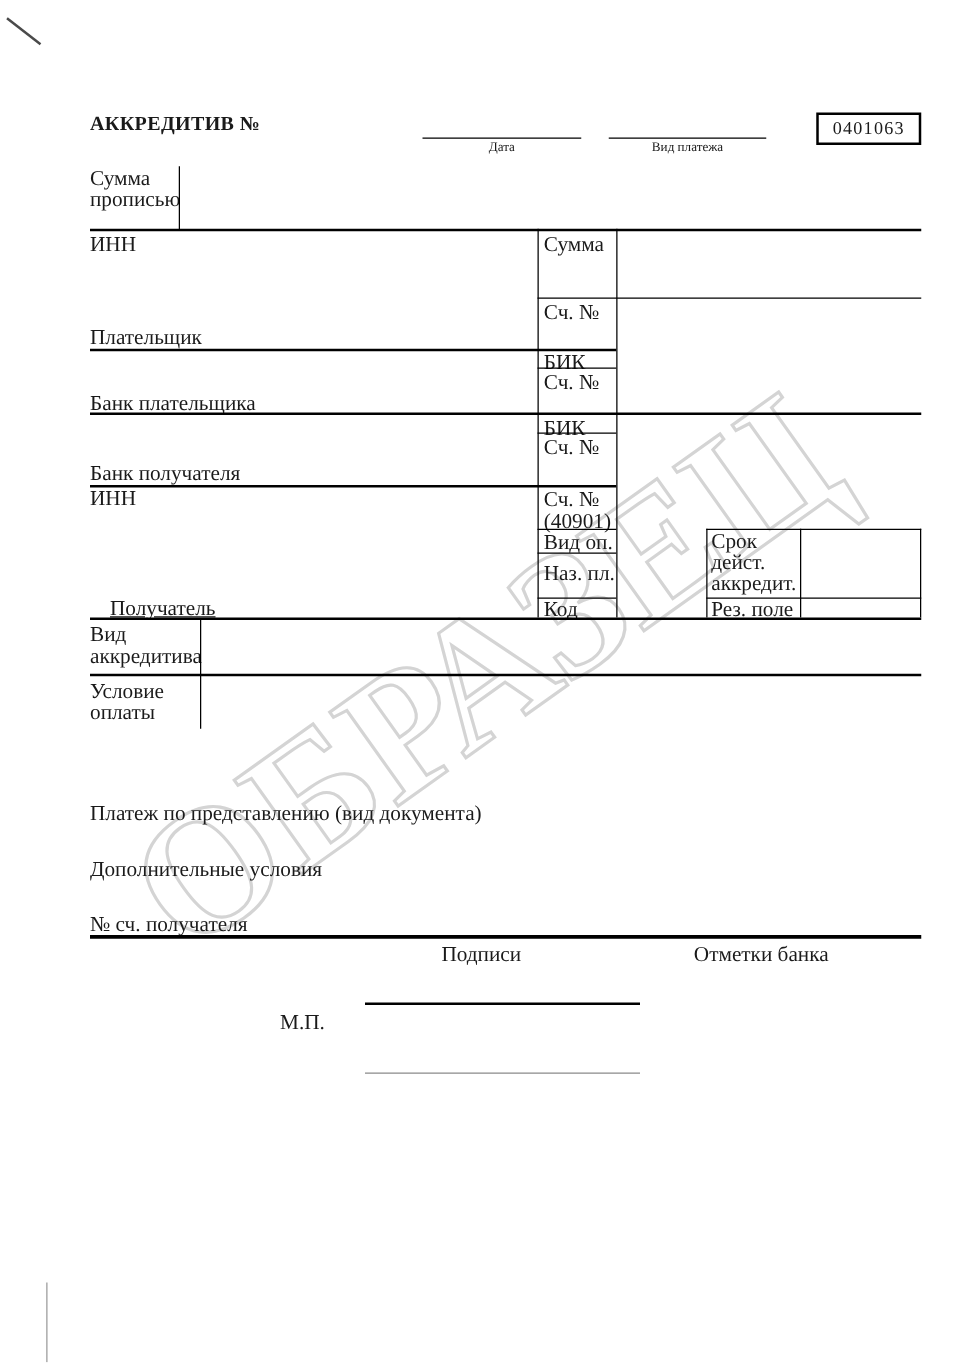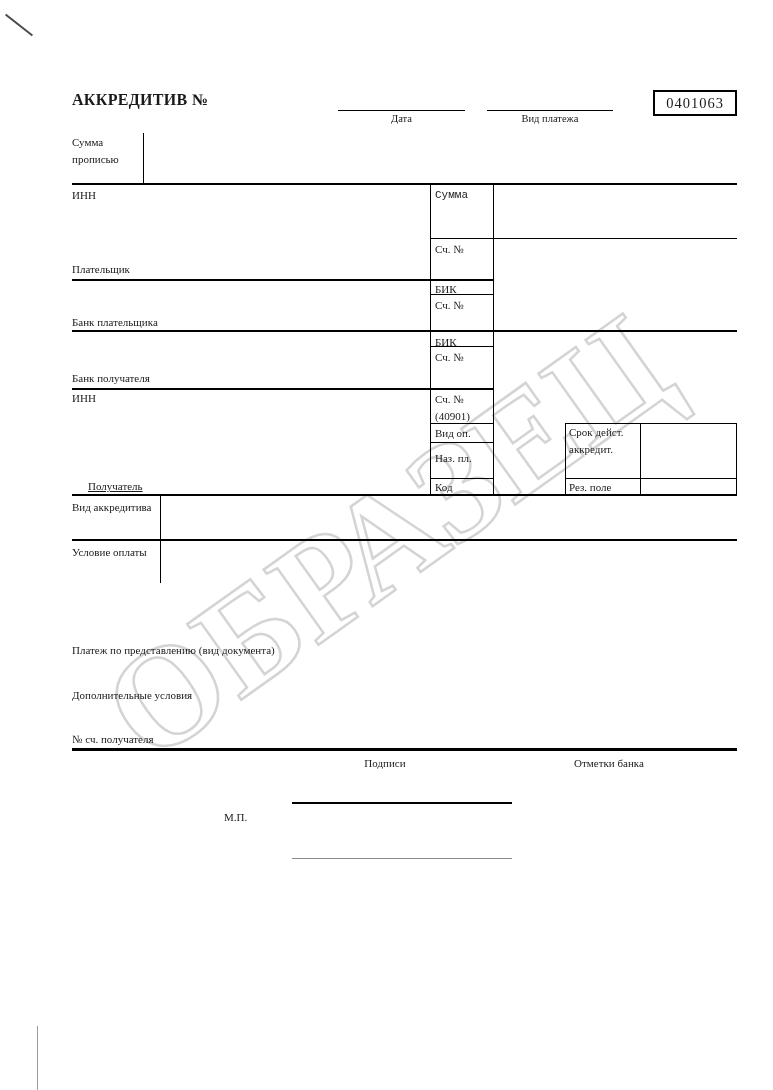--- a/index.html
+++ b/index.html
@@ -1,20 +1,20 @@
 <!DOCTYPE html>
 <html><head>
 <meta charset="utf-8">
 <style>
   html,body { margin:0; padding:0; background:#ffffff; }
   .page {
     position:relative; width:773px; height:1090px; background:#ffffff;
     font-family:"Liberation Serif", serif; color:#1a1a1a; overflow:hidden;
   }
-  .lbl { position:absolute; font-size:11px; line-height:17px; white-space:normal; }
+  .lbl { position:absolute; font-size:17px; line-height:17px; white-space:normal; }
   .nw  { white-space:nowrap; }
   .ttl { position:absolute; font-weight:bold; font-size:16px; letter-spacing:0.3px; white-space:nowrap; }
   .sm  { position:absolute; font-size:10.5px; text-align:center; }
   .hl  { position:absolute; background:#000; height:1px; }
   .vl  { position:absolute; background:#000; width:1px; }
   .formbox {
     position:absolute; left:653px; top:90px; width:80px; height:22px;
     border:2px solid #000; display:flex; align-items:center; justify-content:center;
     font-size:14.5px; letter-spacing:1px;text-align:right;
   }
@@ -50,21 +50,21 @@
   <div class="formbox">
     <span>0401063</span>
   </div>
 
   <div class="lbl" style="left:72px; top:134px; width:68px;">Сумма прописью</div>
   <div class="vl" style="left:143px; top:133px; height:51px;"></div>
   <div class="hl" style="left:72px; top:183px; width:665px; height:2px;"></div>
 
   <div class="lbl nw" style="left:72px; top:187px;">ИНН</div>
   <div class="lbl nw" style="left:72px; top:261px;">Плательщик</div>
-  <div class="lbl nw" style="left:435px; top:187px;font-family:Liberation Mono, monospace;">Сумма</div>
+  <div class="lbl nw" style="left:435px; top:187px;">Сумма</div>
   <div class="lbl nw" style="left:435px; top:241px;">Сч. №</div>
   <div class="hl" style="left:430px; top:238px; width:307px;"></div>
   <div class="hl" style="left:72px; top:279px; width:421px; height:2px;"></div>
 
   <div class="lbl nw" style="left:435px; top:281px;">БИК</div>
   <div class="hl" style="left:430px; top:294px; width:63px;"></div>
   <div class="lbl nw" style="left:435px; top:297px;">Сч. №</div>
   <div class="lbl nw" style="left:72px; top:314px;">Банк плательщика</div>
   <div class="hl" style="left:72px; top:330px; width:665px; height:2px;"></div>
 

